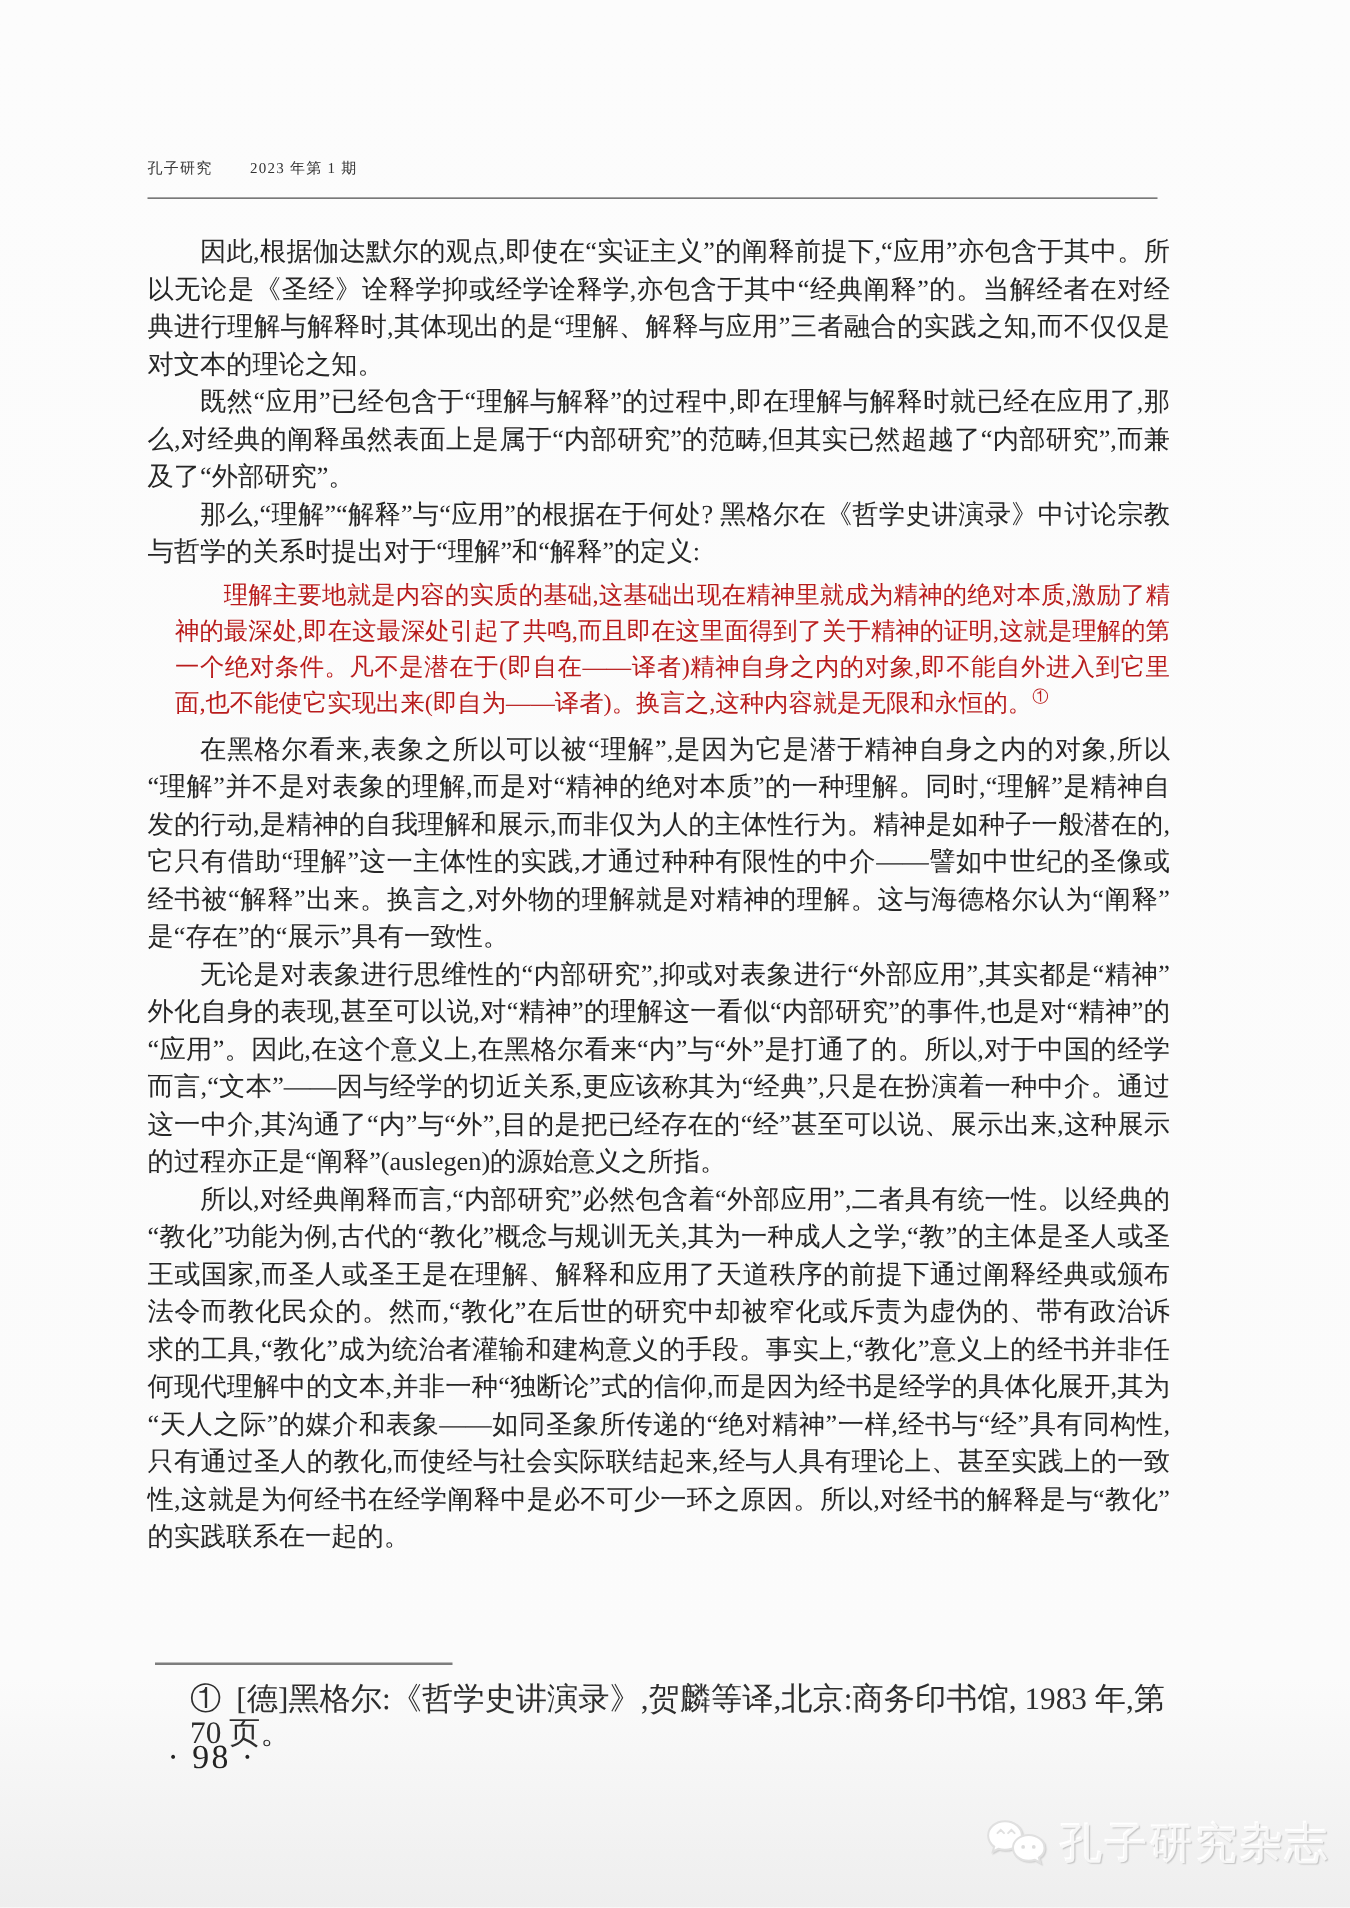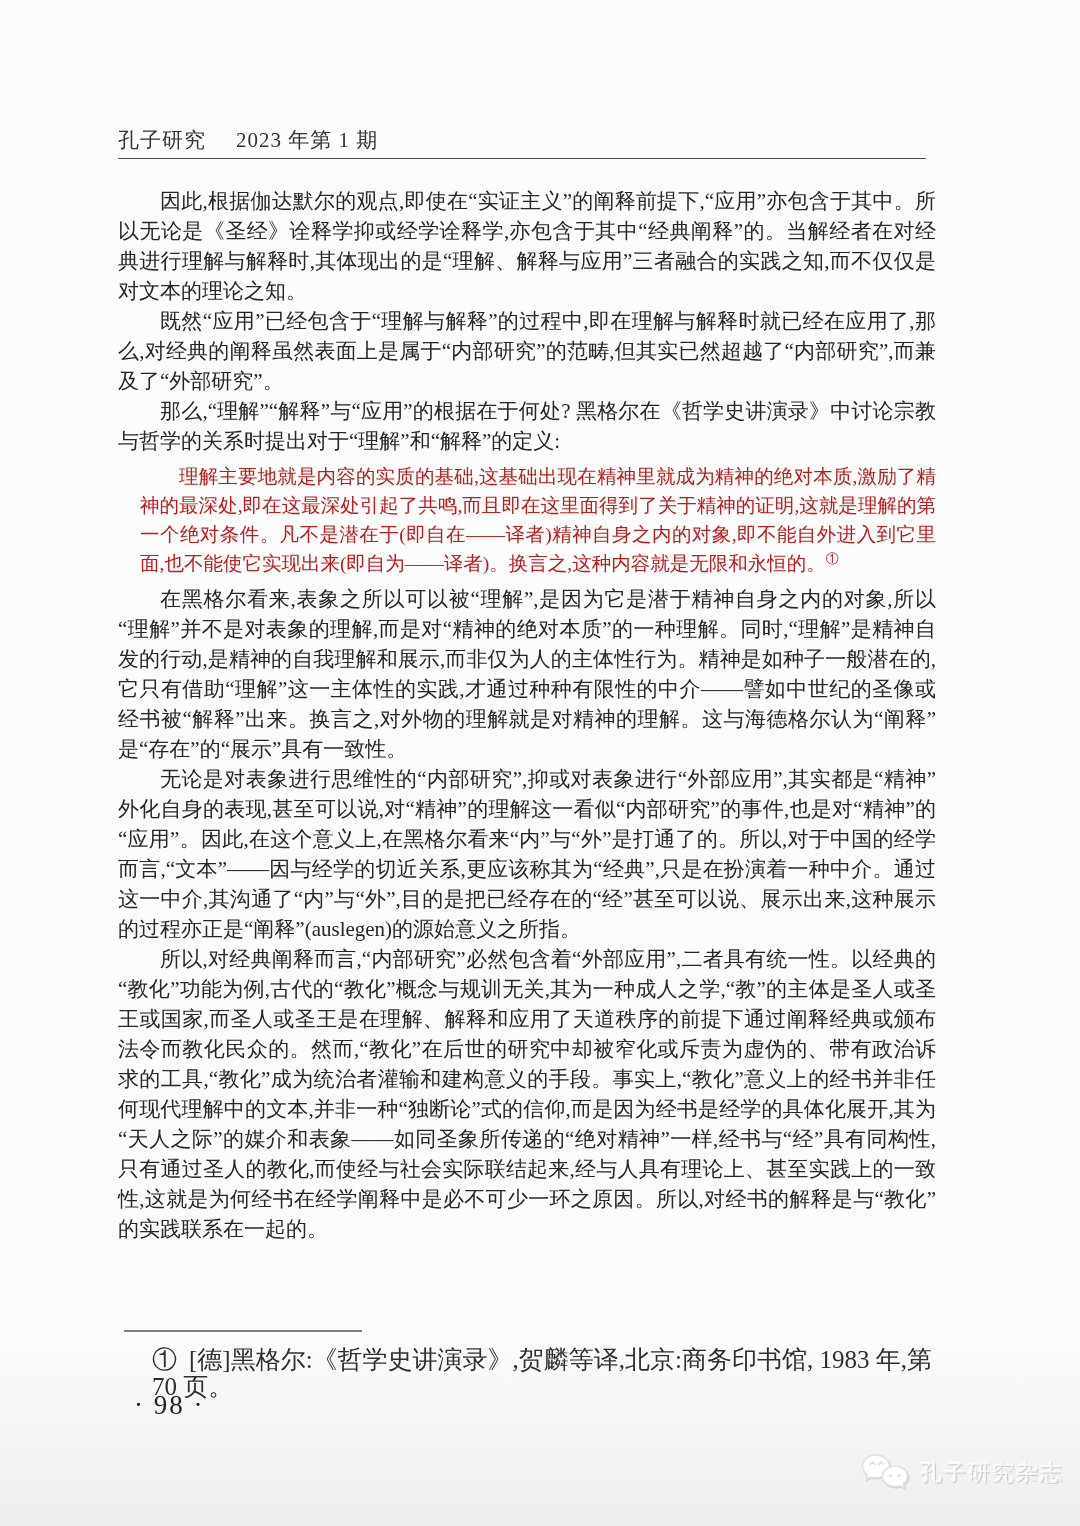--- a/index.html
+++ b/index.html
@@ -9,21 +9,21 @@
     font-family:"Liberation Serif","DejaVu Serif",serif;
     color:#2b2b2b;
     position:relative;
     overflow:hidden;
   }
   .page{position:absolute;inset:0;}
 
   
   .running-head{
     position:absolute;left:118px;top:126px;width:812px;
-    font-size:21px;color:#333;letter-spacing:1px;
+    font-size:12px;color:#333;letter-spacing:1px;
   }
   .running-head .issue{margin-left:30px;}
   .head-rule{
     position:absolute;left:118px;top:158px;width:808px;height:0;
     border-top:1.6px solid #4d4d4d;
   }
 
   
   .article{
     position:absolute;left:118px;top:186px;width:818px;
@@ -59,21 +59,21 @@
     font-size:27px;color:#222;letter-spacing:2px;
   }
 
   
   .watermark{
     position:absolute;right:16px;top:1452px;
     display:flex;align-items:center;gap:8px;
   }
   .watermark .wm-label{
     font-family:"Liberation Sans","DejaVu Sans",sans-serif;
-    font-size:22px;font-weight:400;letter-spacing:2px;
+    font-size:34px;font-weight:400;letter-spacing:2px;
     color:#f7f7f7;
     text-shadow:1px 1px 1px #c4c4c4, -1px -1px 0 #ffffff;
   }
   .wechat-icon{filter:drop-shadow(1px 1px 0 #d2d2d2);}
 </style>
 </head>
 <body>
 
 <div class="page">
 

